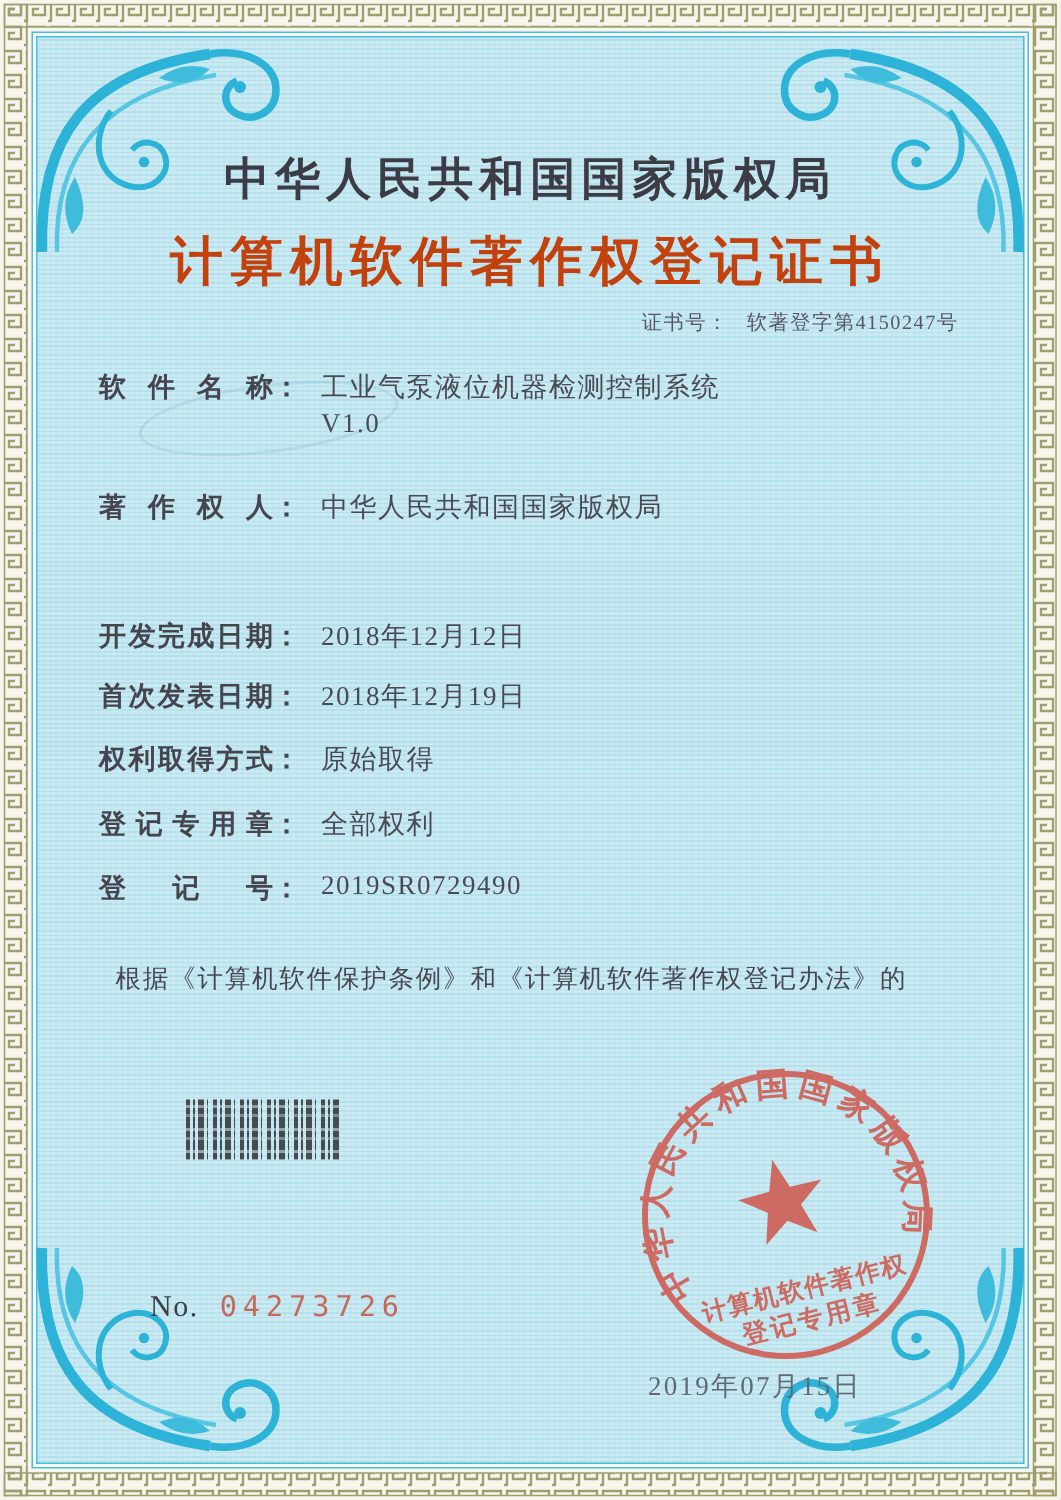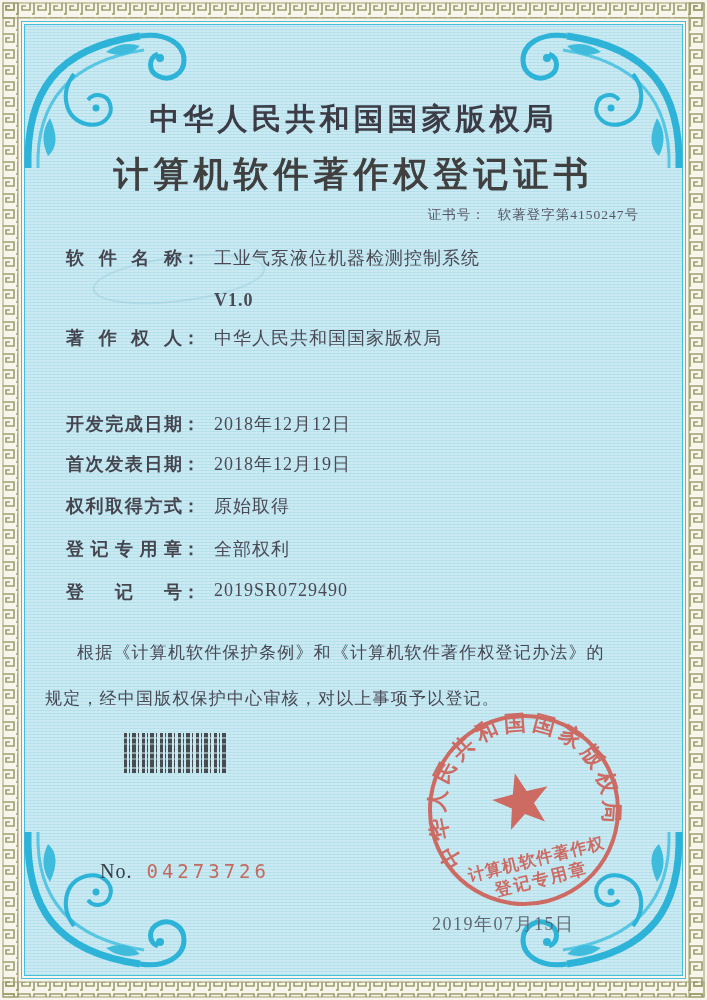--- a/index.html
+++ b/index.html
@@ -18,31 +18,31 @@
     border:1px solid #46bedd;
     outline:1px solid #46bedd;outline-offset:2px;
   }
   .content{position:absolute;inset:0;z-index:2;color:#474752;}
   .authority{
     position:absolute;left:0;top:99px;width:100%;text-align:center;
     font-size:30px;font-weight:bold;letter-spacing:4px;color:#3c3c46;
   }
   .cert-title{
     position:absolute;left:0;top:151px;width:100%;text-align:center;
-    font-size:35px;font-weight:bold;letter-spacing:5px;color:#404040;
+    font-size:35px;font-weight:bold;letter-spacing:5px;color:#c2410c;
   }
   .cert-no{
     position:absolute;right:68px;top:206px;font-size:13.5px;color:#565664;letter-spacing:1px;
   }
   .cert-no .val{margin-left:12px;text-align:right;}
   .field{position:absolute;left:66px;display:flex;align-items:flex-start;font-size:18px;color:#4a4a55;}
   .field .lbl{display:inline-block;width:116px;text-align:justify;text-align-last:justify;font-weight:bold;color:#45454f;}
   .field .colon{font-weight:bold;color:#45454f;}
   .field .val{margin-left:14px;letter-spacing:1px;}
-  .val-line2{margin-top:20px;font-weight:bold;}
+  .val-line2{margin-top:2px;}
   .statement{position:absolute;left:45px;top:630px;width:622px;font-size:17px;line-height:46px;letter-spacing:1.2px;color:#474752;}
   .statement .l1{text-indent:32px;}
   .barcode{
     position:absolute;left:124px;top:733px;width:102px;height:40px;
     background-image:
       repeating-linear-gradient(0deg, rgba(205,234,242,0) 0 4px, rgba(205,234,242,.55) 4px 6px, rgba(205,234,242,0) 6px 13px, rgba(205,234,242,.40) 13px 15px),
       repeating-linear-gradient(90deg, #454b4e 0 3px, rgba(0,0,0,0) 3px 5px, #454b4e 5px 6px, rgba(0,0,0,0) 6px 8px, #454b4e 8px 12px, rgba(0,0,0,0) 12px 14px, #454b4e 14px 15px, rgba(0,0,0,0) 15px 18px);
   }
   .issue-date{
     position:absolute;left:432px;top:912px;font-size:18px;letter-spacing:1.5px;color:#606a73;z-index:2;
@@ -142,21 +142,20 @@
     </div>
 
     <div class="field" style="top:580px;">
       <span class="lbl">登记号</span>
         <span class="colon">：</span>
       <span class="val">2019SR0729490</span>
     </div>
 
     <div class="statement">
       <div class="l1">根据《计算机软件保护条例》和《计算机软件著作权登记办法》的</div>
-      <div class="l2">规定，经中国版权保护中心审核，对以上事项予以登记。</div>
     </div>
 
     <div class="barcode"></div>
 
     <div class="issue-date">2019年07月15日</div>
 
     <svg class="seal" viewBox="0 0 200 200">
       <defs>
         <path id="sealArc" d="M24.8,127.4 A80,80 0 1 1 175.2,127.4" fill="none"></path>
       </defs>

